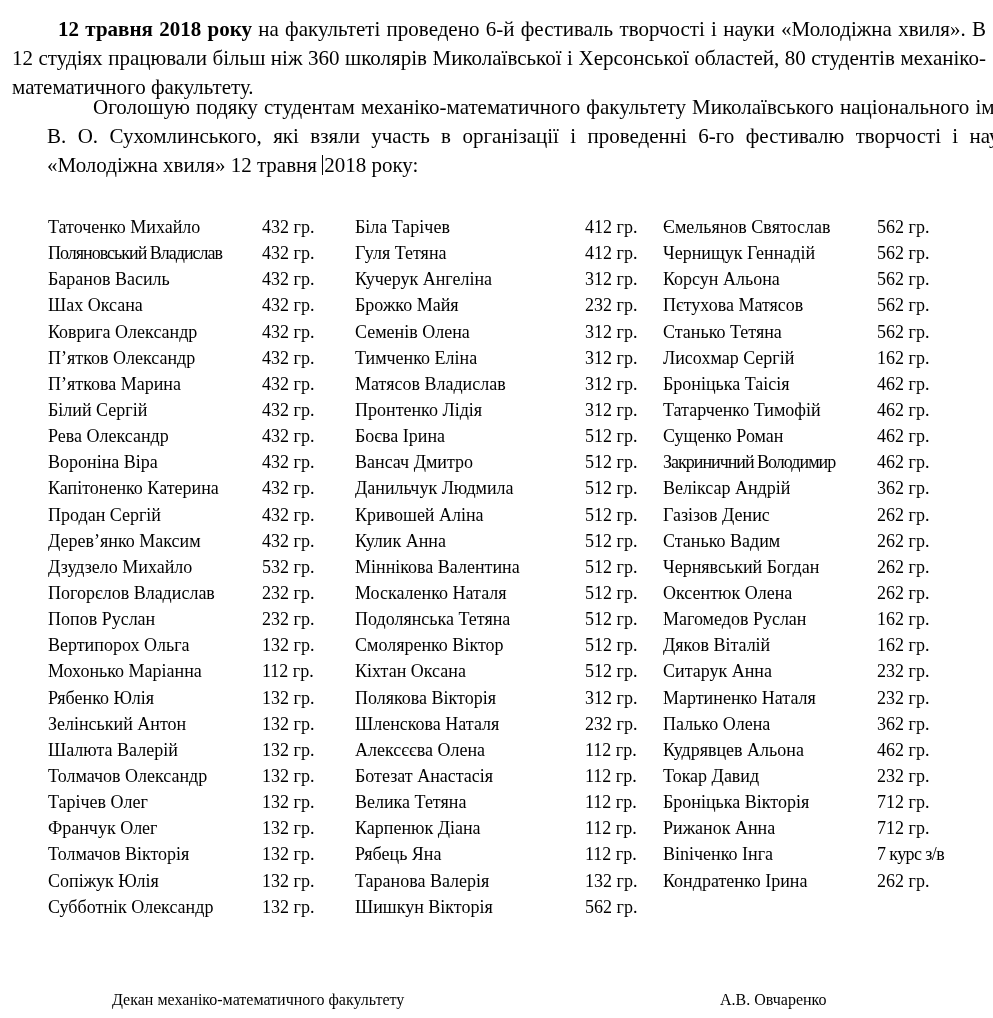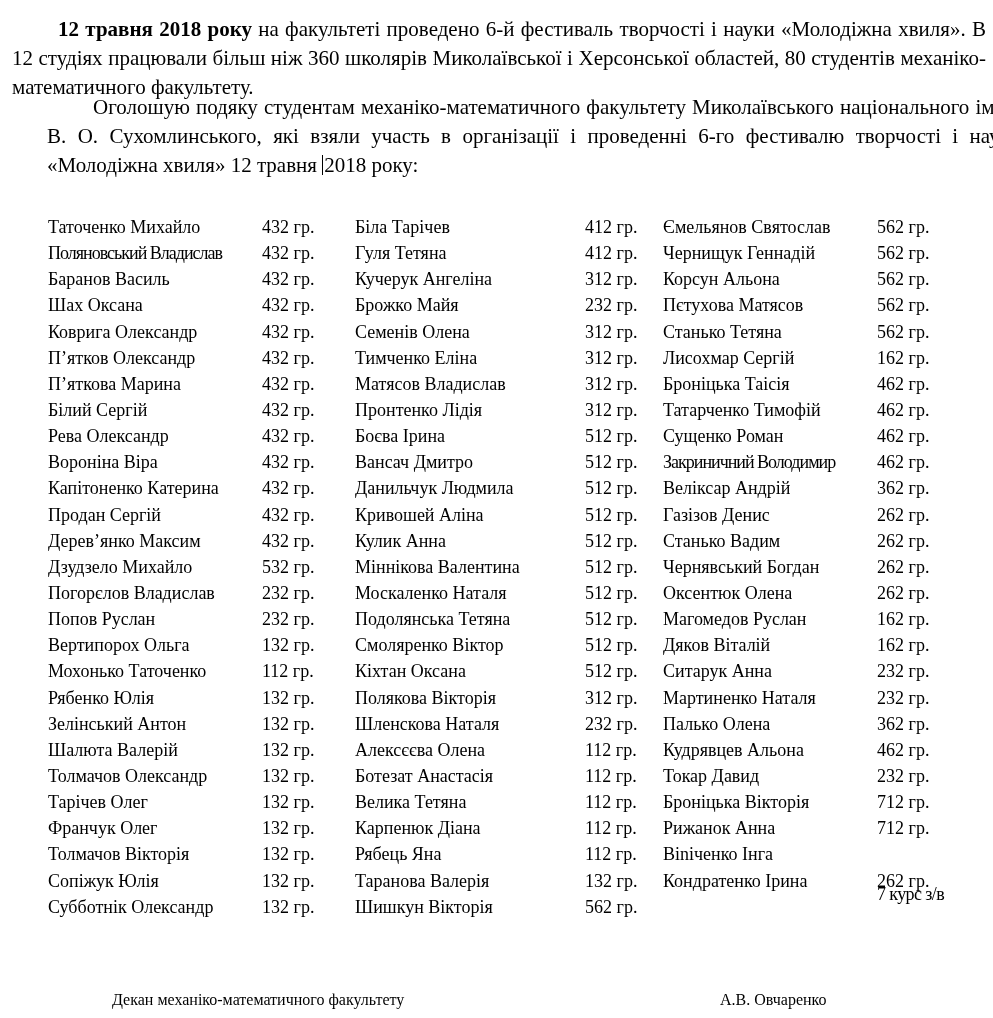--- a/index.html
+++ b/index.html
@@ -23,21 +23,21 @@
     .col { position: absolute; top: 214px; font-size: 18px; }
     .row { position: relative; height: 26.15px; line-height: 26px; white-space: nowrap; }
     .row .name { position: absolute; left: 0; }
     .row .grade { position: absolute; }
     #col1 { left: 48px; }
     #col1 .grade { left: 214px; }
     #col2 { left: 355px; }
     #col2 .grade { left: 230px; }
     #col3 { left: 663px; }
     #col3 .grade { left: 214px; }
-    .squeeze { letter-spacing: -0.6px; margin-top: 40px; }
+    .squeeze { letter-spacing: -0.6px; }
     .narrow { letter-spacing: -1px; }
 
     .footer { position: absolute; top: 986px; font-size: 16px; line-height: 28px; white-space: nowrap; }
     #dean-title { left: 112px; }
     #dean-name { left: 720px; }
   </style>
 </head>
 <body>
 
 <p class="para" id="p1"><span class="indent"></span><b>12 травня 2018 року</b><span> на факультеті проведено 6-й фестиваль творчості і науки «Молодіжна хвиля». В 12 студіях працювали більш ніж 360 школярів Миколаївської і Херсонської областей, 80 студентів механіко-математичного факультету.</span></p>
@@ -107,21 +107,21 @@
     </div>
     <div class="row">
       <span class="name">Попов Руслан</span>
       <span class="grade">232 гр.</span>
     </div>
     <div class="row">
       <span class="name">Вертипорох Ольга</span>
       <span class="grade">132 гр.</span>
     </div>
     <div class="row">
-      <span class="name">Мохонько Таточенко</span>
+      <span class="name">Мохонько Маріанна</span>
       <span class="grade">112 гр.</span>
     </div>
     <div class="row">
       <span class="name">Рябенко  Юлія</span>
       <span class="grade">132 гр.</span>
     </div>
     <div class="row">
       <span class="name">Зелінський Антон</span>
       <span class="grade">132 гр.</span>
     </div>

